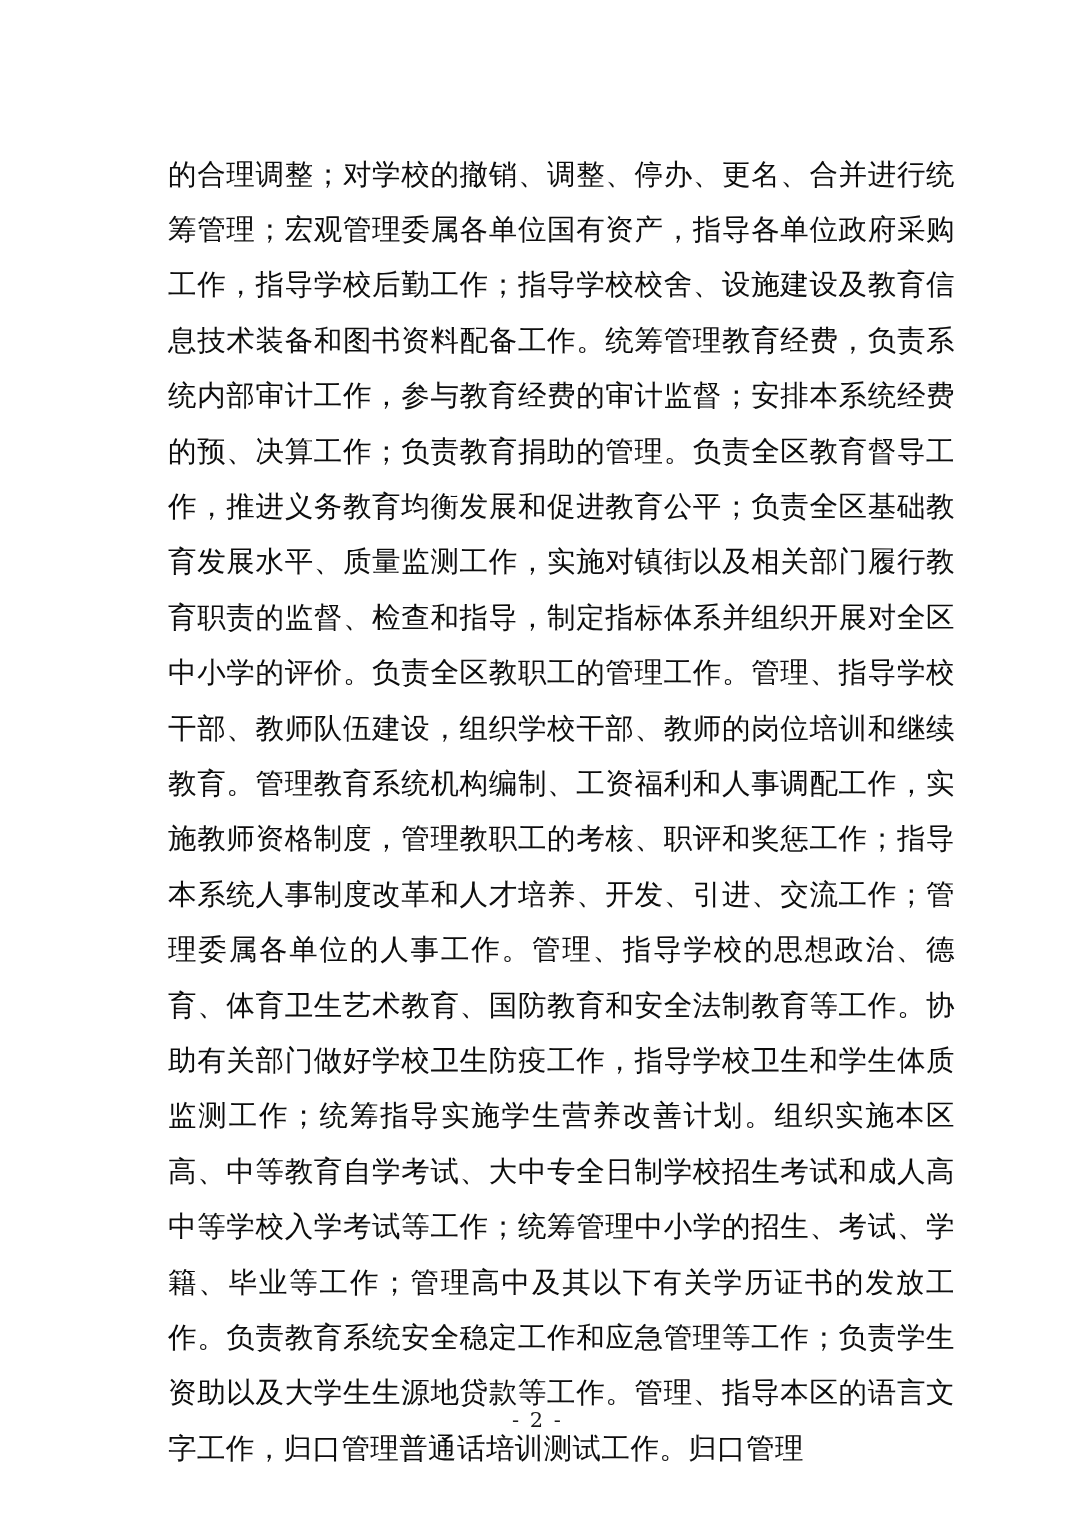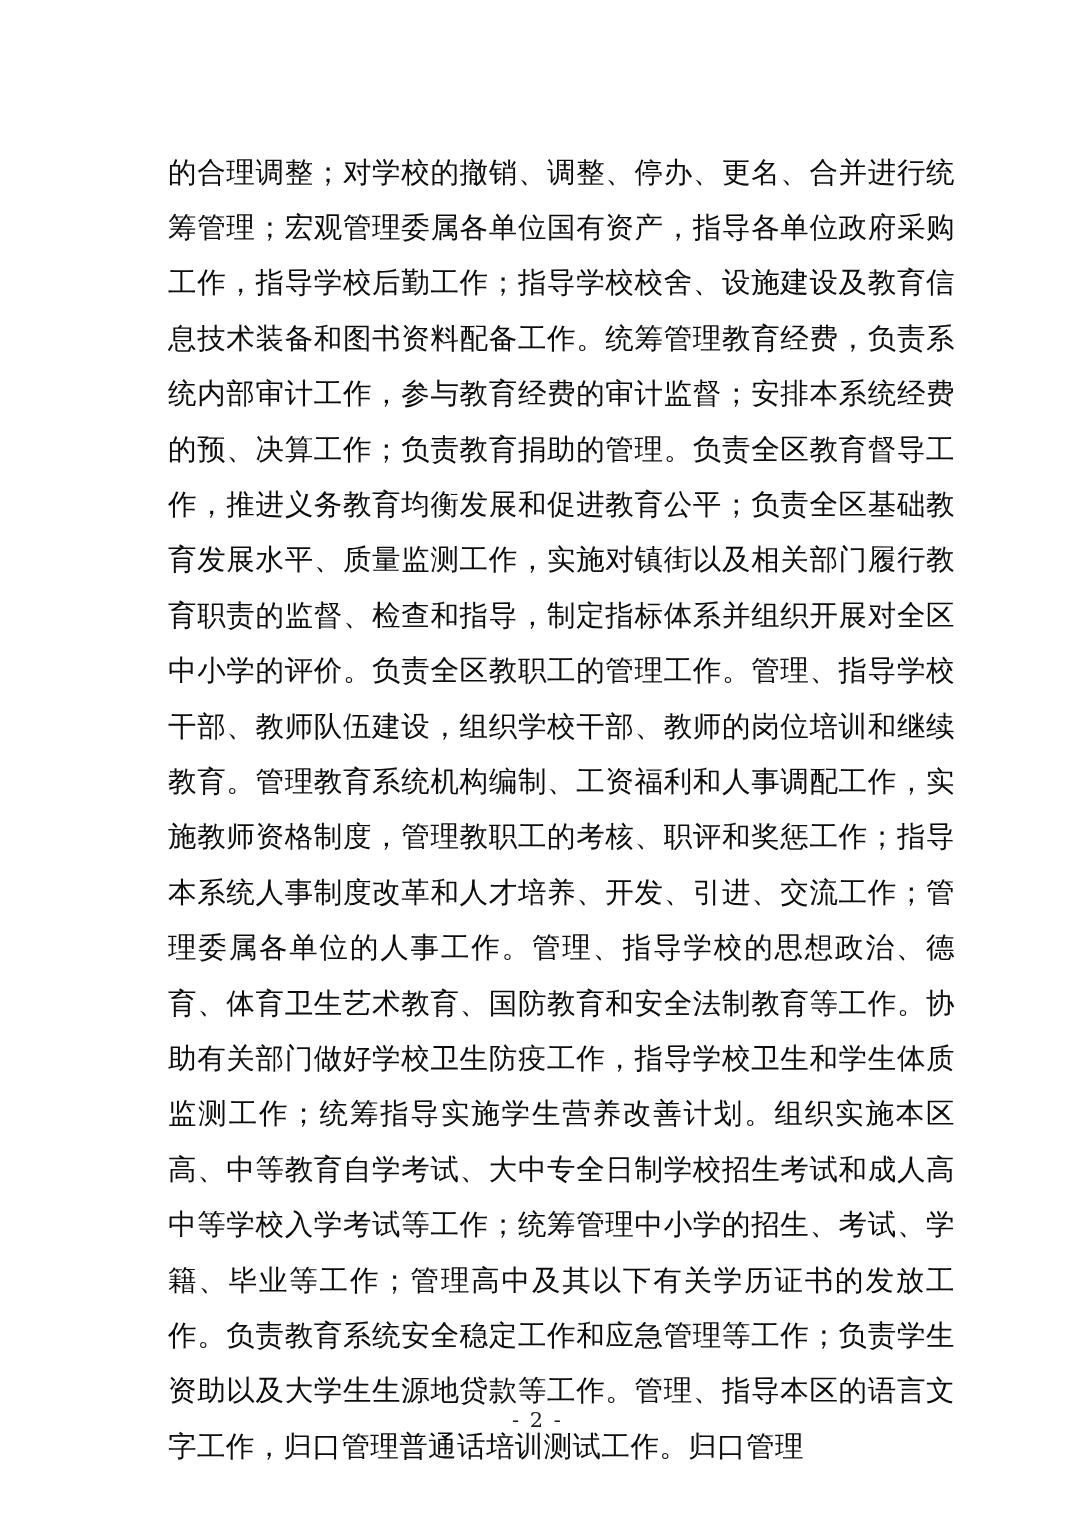--- a/index.html
+++ b/index.html
@@ -19,21 +19,20 @@
     position: absolute;
     top: 0;
     left: 0;
     width: 1075px;
     height: 1495px;
     box-sizing: border-box;
     padding: 118px 120px 60px 168px;
     display: flex;
     flex-direction: column;
     justify-content: flex-start;
-    font-family: Liberation Mono, monospace;
   }
   .body-text {
     font-size: 28.5px;
     line-height: 55.4px;
     letter-spacing: 0.4px;
     text-align: justify;
     text-justify: inter-ideograph;
     color: #0d0d0d;
     word-break: break-all;
     text-indent: 0;

